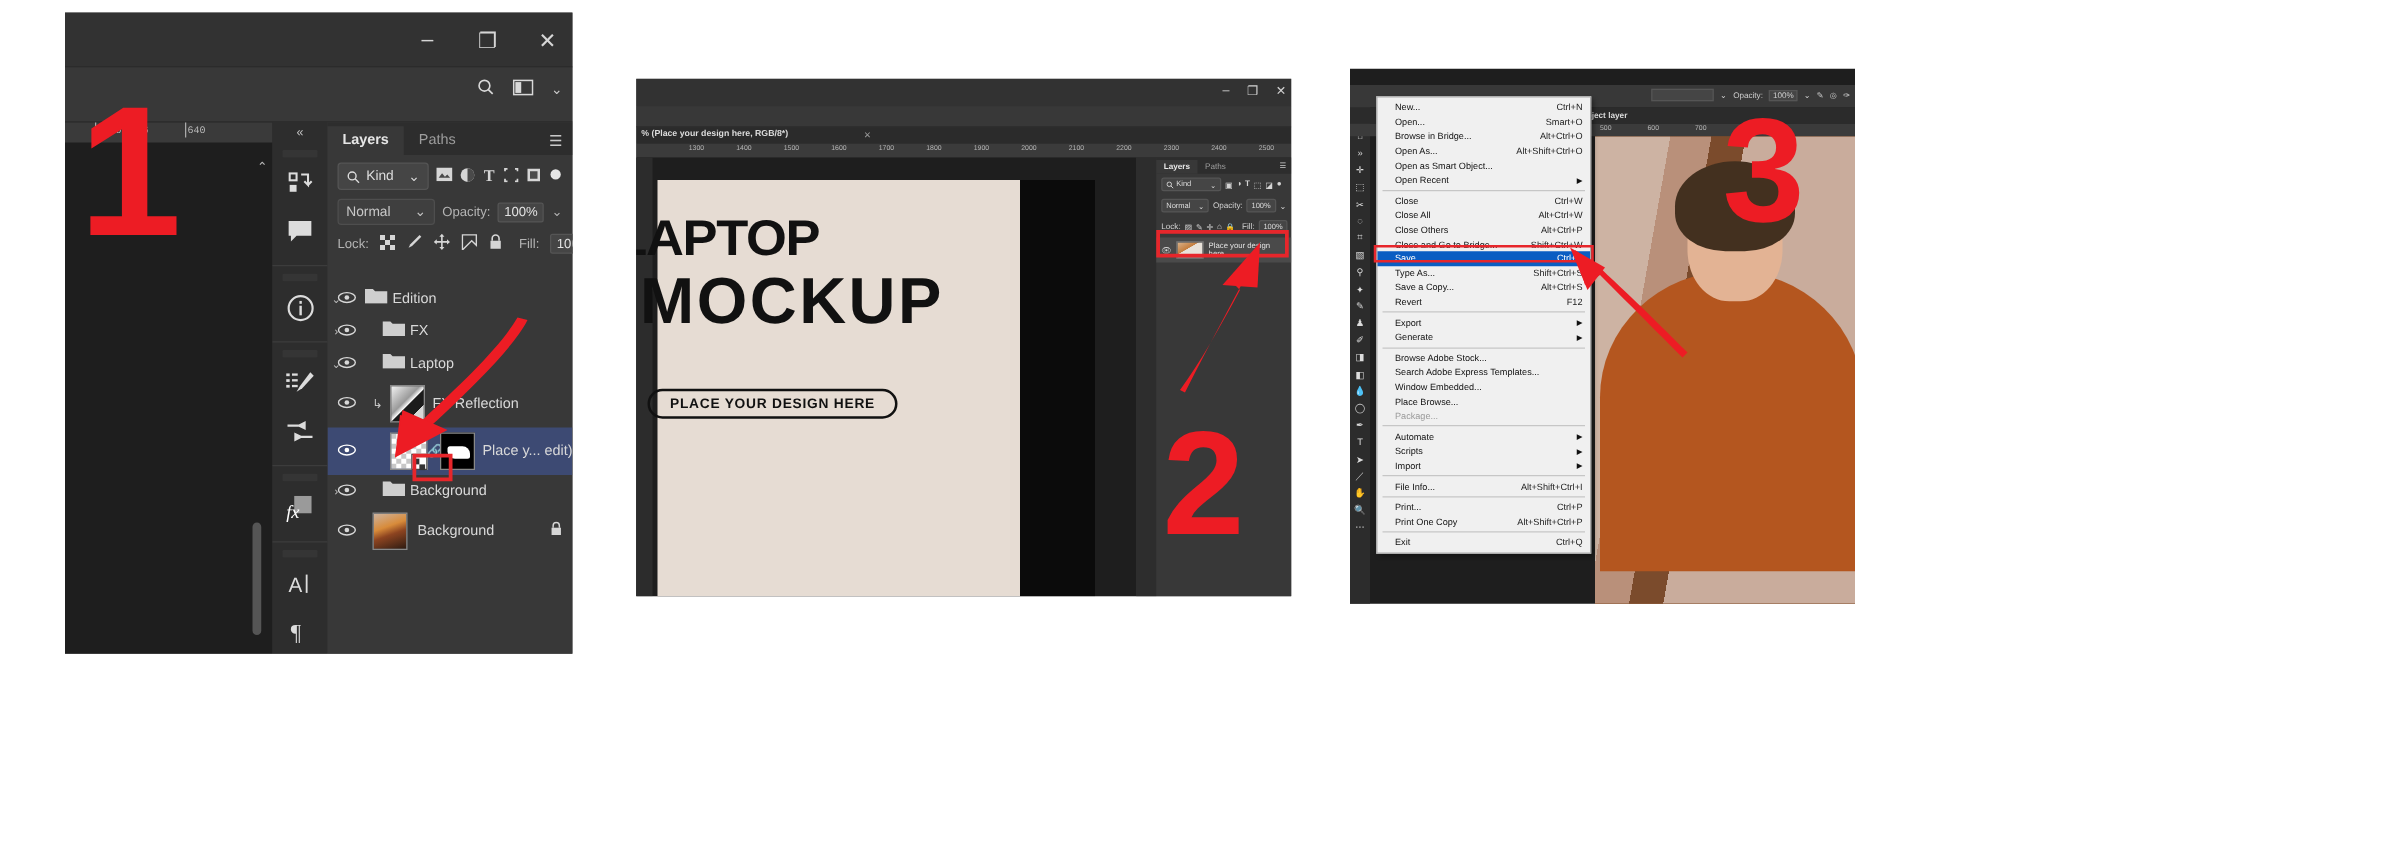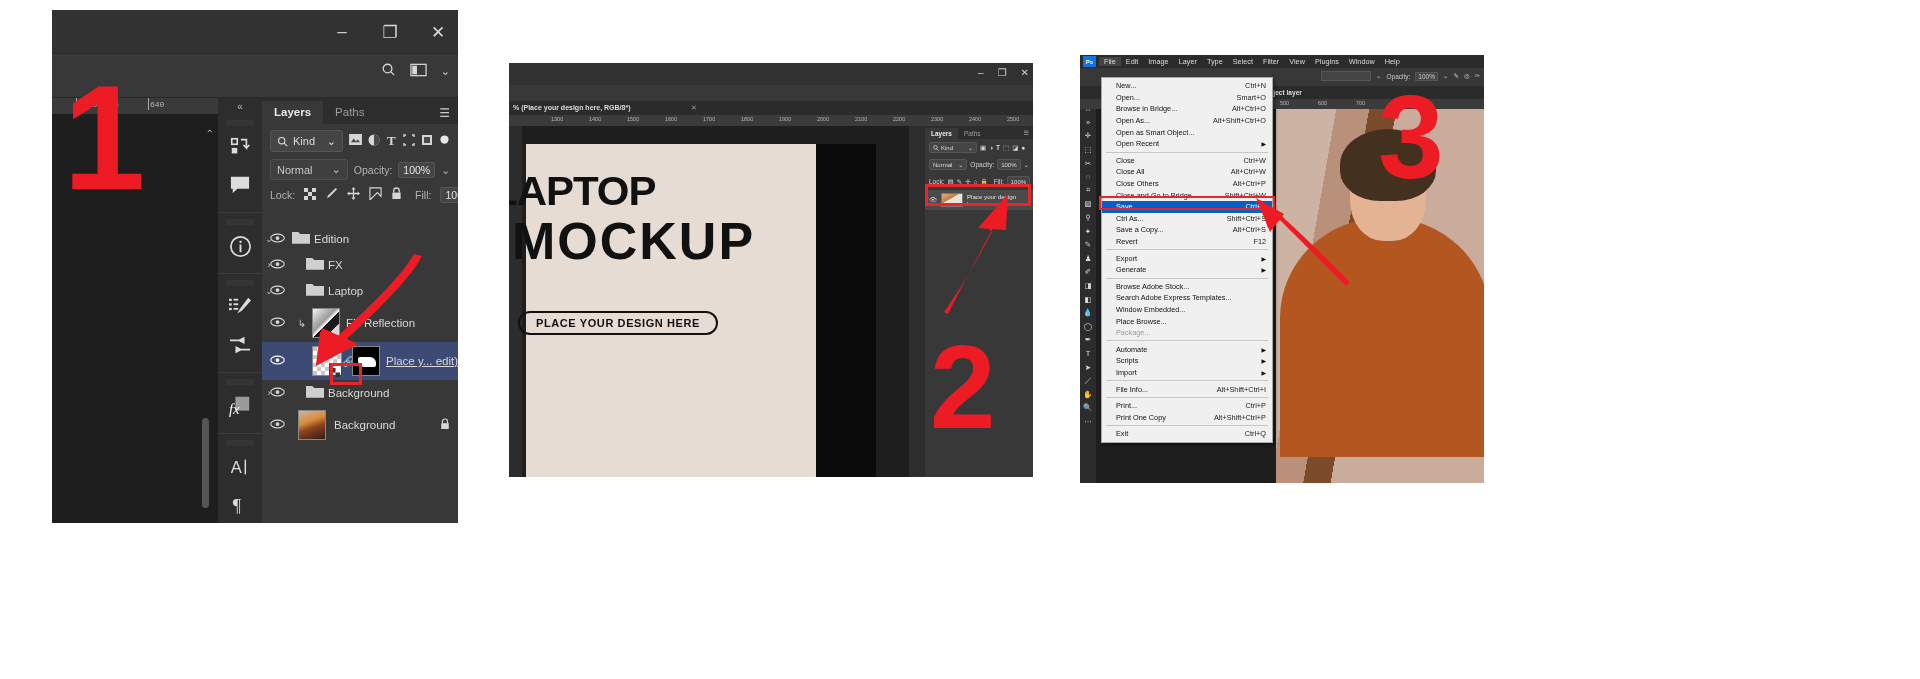--- a/index.html
+++ b/index.html
@@ -483,21 +483,21 @@
               <svg width="11" height="11" viewBox="0 0 12 12">
                   <rect x="1" y="1" width="5" height="5" fill="#333"></rect>
                   <rect x="6" y="6" width="5" height="5" fill="#333"></rect>
                 </svg>
             </span>
           </span>
           <span style="width:10px;color:#e6e6e6;font-size:10px;text-align:center">🔗</span>
           <span style="width:28px;height:30px;border:1px solid #888;background:#000;position:relative">
             <span style="position:absolute;left:5px;top:10px;width:18px;height:10px;background:#fff;border-radius:2px 6px 2px 6px"></span>
           </span>
-          <span class="lname" style="margin-left:6px;text-decoration:underline">Place y... edit)</span>
+          <span class="lname" style="margin-left:6px;">Place y... edit)</span>
         </div>
 
         <div class="lrow">
           <span class="eye">
             <svg width="15" height="10" viewBox="0 0 16 10">
                 <ellipse cx="8" cy="5" rx="7.2" ry="4.2" fill="none" stroke="#d8d8d8" stroke-width="1.2"></ellipse>
                 <circle cx="8" cy="5" r="2" fill="#d8d8d8"></circle>
               </svg>
           </span>
           <span style="width:14px"></span>
@@ -684,34 +684,20 @@
         <span>⌄</span>
         <span>Opacity:</span>
         <span style="background:#454545;border:1px solid #555;padding:0 2px">100%</span>
         <span>⌄</span>
         <span>✎</span>
         <span>◎</span>
         <span>✑</span>
       </div>
     </div>
 
-    <div class="menubar">
-      <div class="pslogo">Ps</div>
-      <div class="mi open">File</div>
-      <div class="mi">Edit</div>
-      <div class="mi">Image</div>
-      <div class="mi">Layer</div>
-      <div class="mi">Type</div>
-      <div class="mi">Select</div>
-      <div class="mi">Filter</div>
-      <div class="mi">View</div>
-      <div class="mi">Plugins</div>
-      <div class="mi">Window</div>
-      <div class="mi">Help</div>
-    </div>
 
     <div class="doctab">
       <span>‹</span>
       <span>Untitled-1 @ 66.7% (Layer 2, RGB/8#) *</span>
       <span>✕</span>
       <span class="b">Smart object layer</span>
     </div>
 
     <div class="hruler">
       <i style="left:48px">100</i>
@@ -762,21 +748,21 @@
       </div>
       <div class="mrow">
         <span>Close and Go to Bridge...</span>
         <span class="sc">Shift+Ctrl+W</span>
       </div>
       <div class="mrow hi">
         <span>Save</span>
         <span class="sc">Ctrl+S</span>
       </div>
       <div class="mrow">
-        <span>Ctrl As...</span>
+        <span>Type As...</span>
         <span class="sc">Shift+Ctrl+S</span>
       </div>
       <div class="mrow">
         <span>Save a Copy...</span>
         <span class="sc">Alt+Ctrl+S</span>
       </div>
       <div class="mrow">
         <span>Revert</span>
         <span class="sc">F12</span>
       </div>

